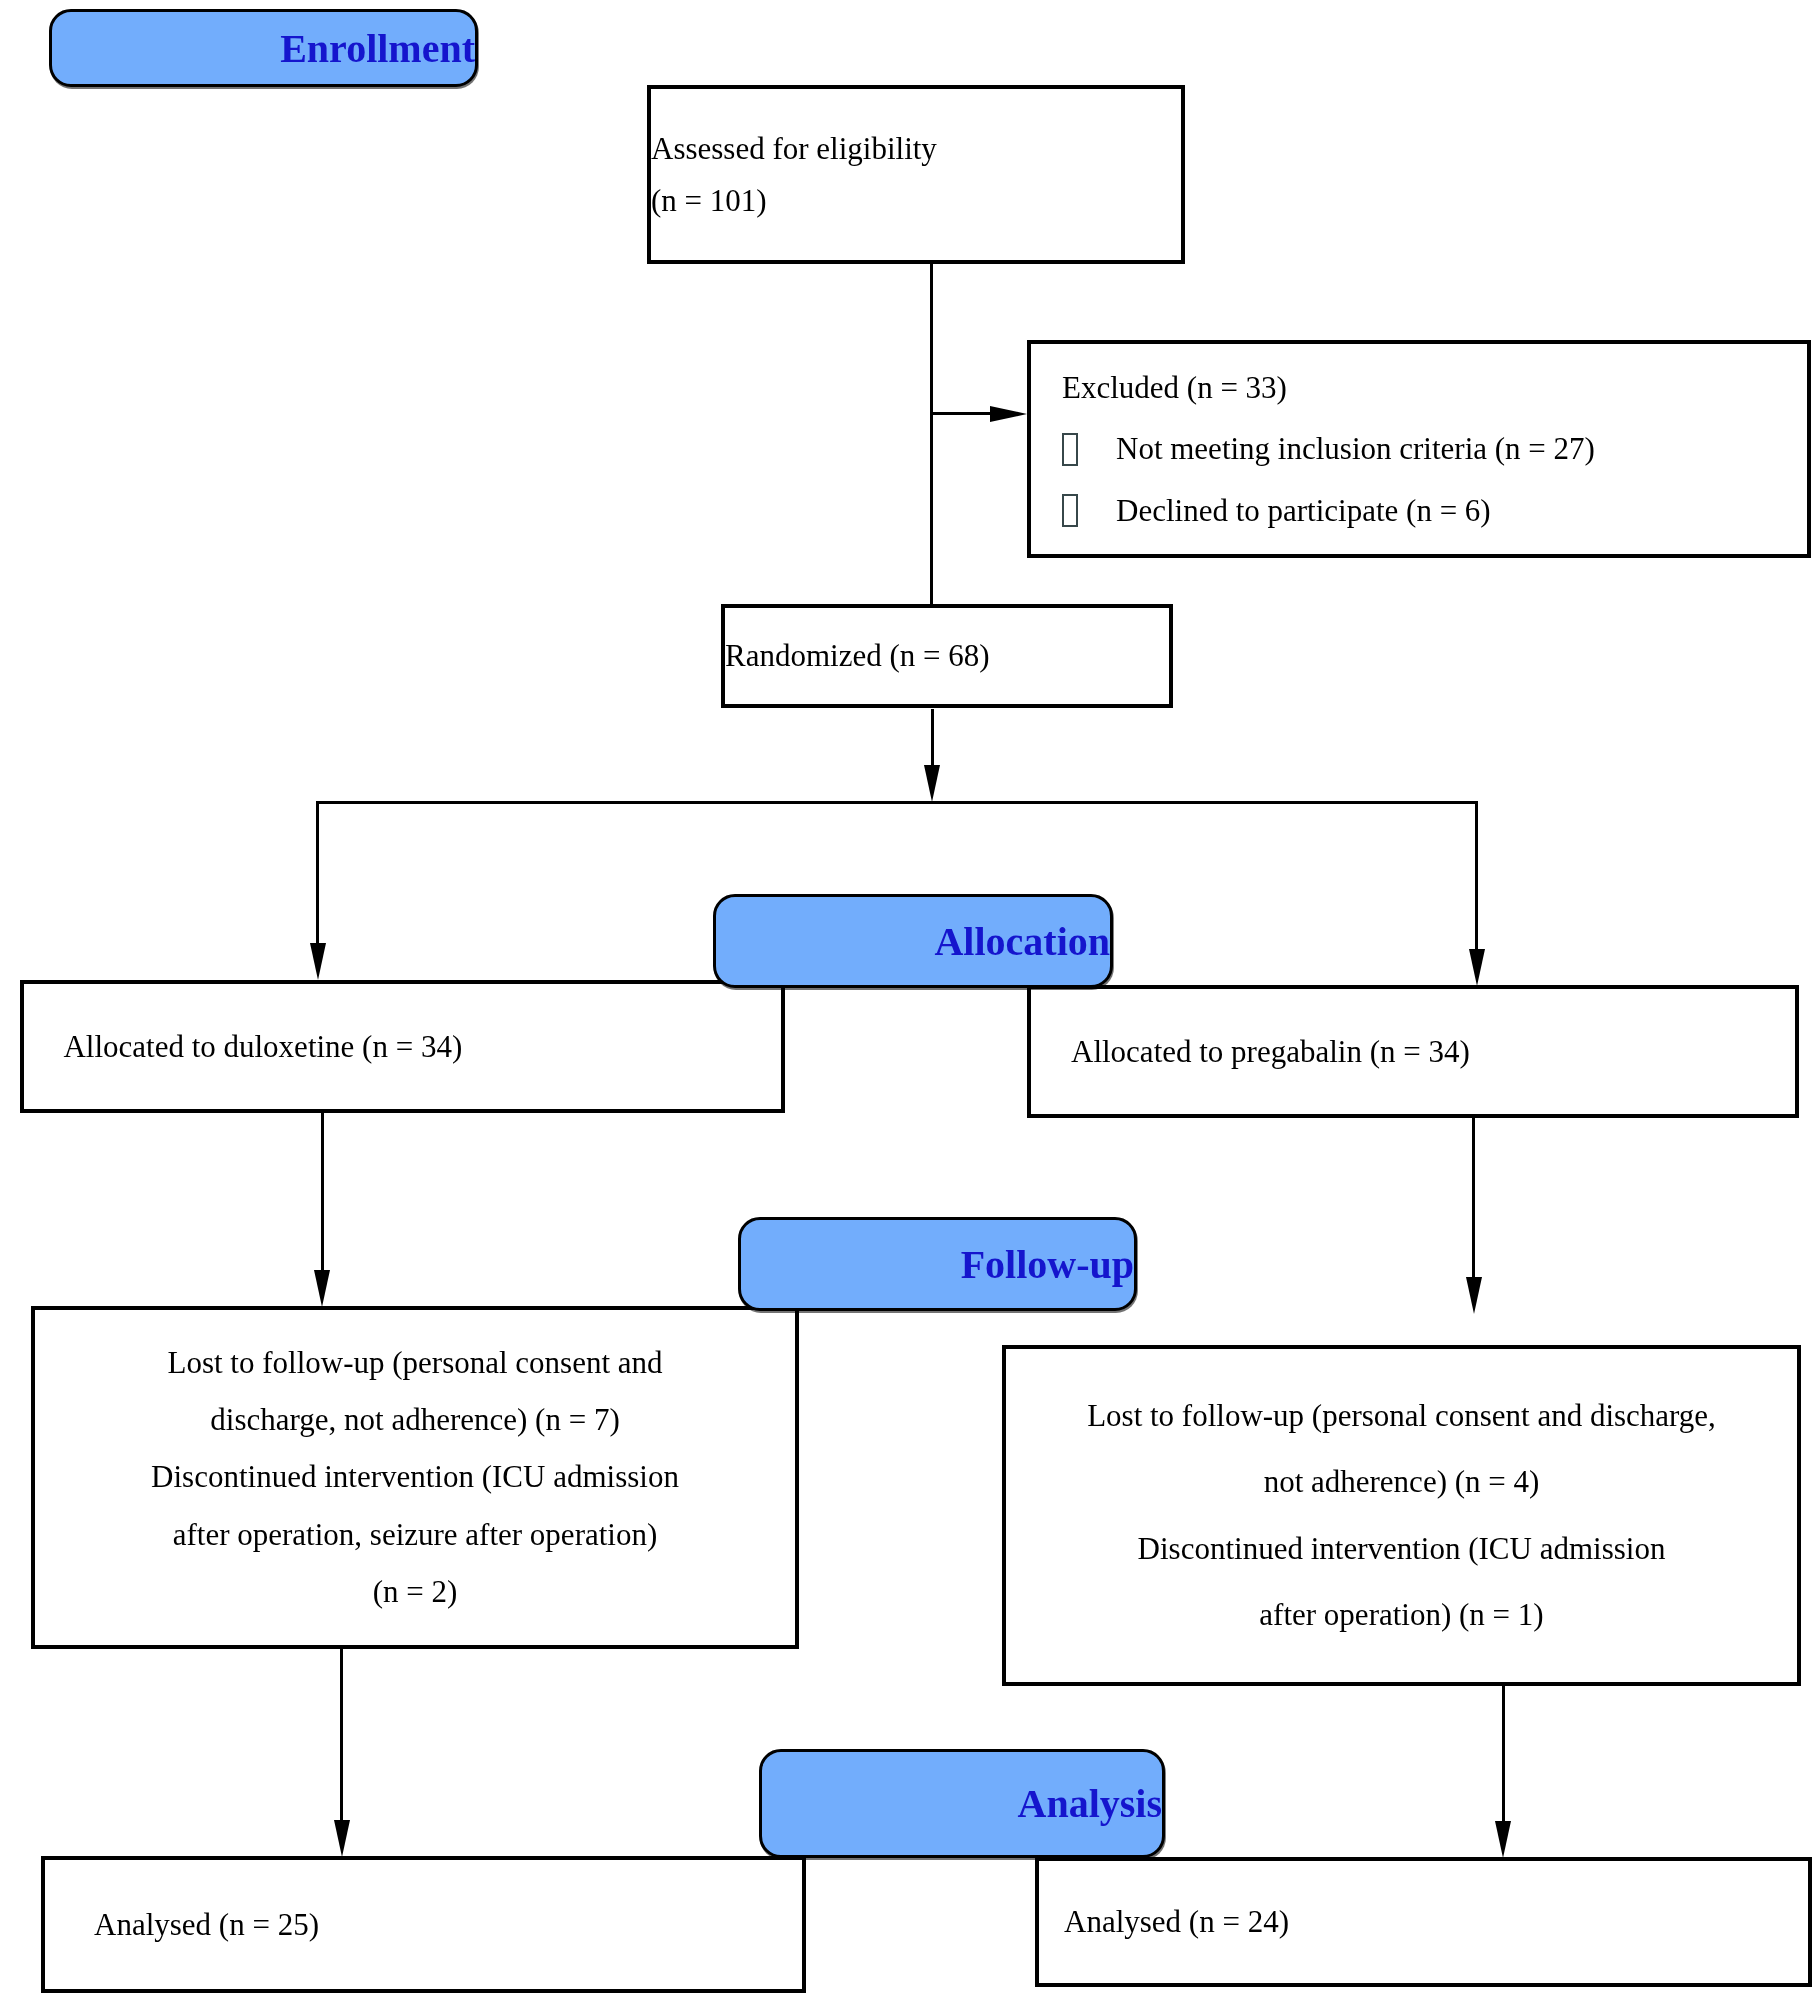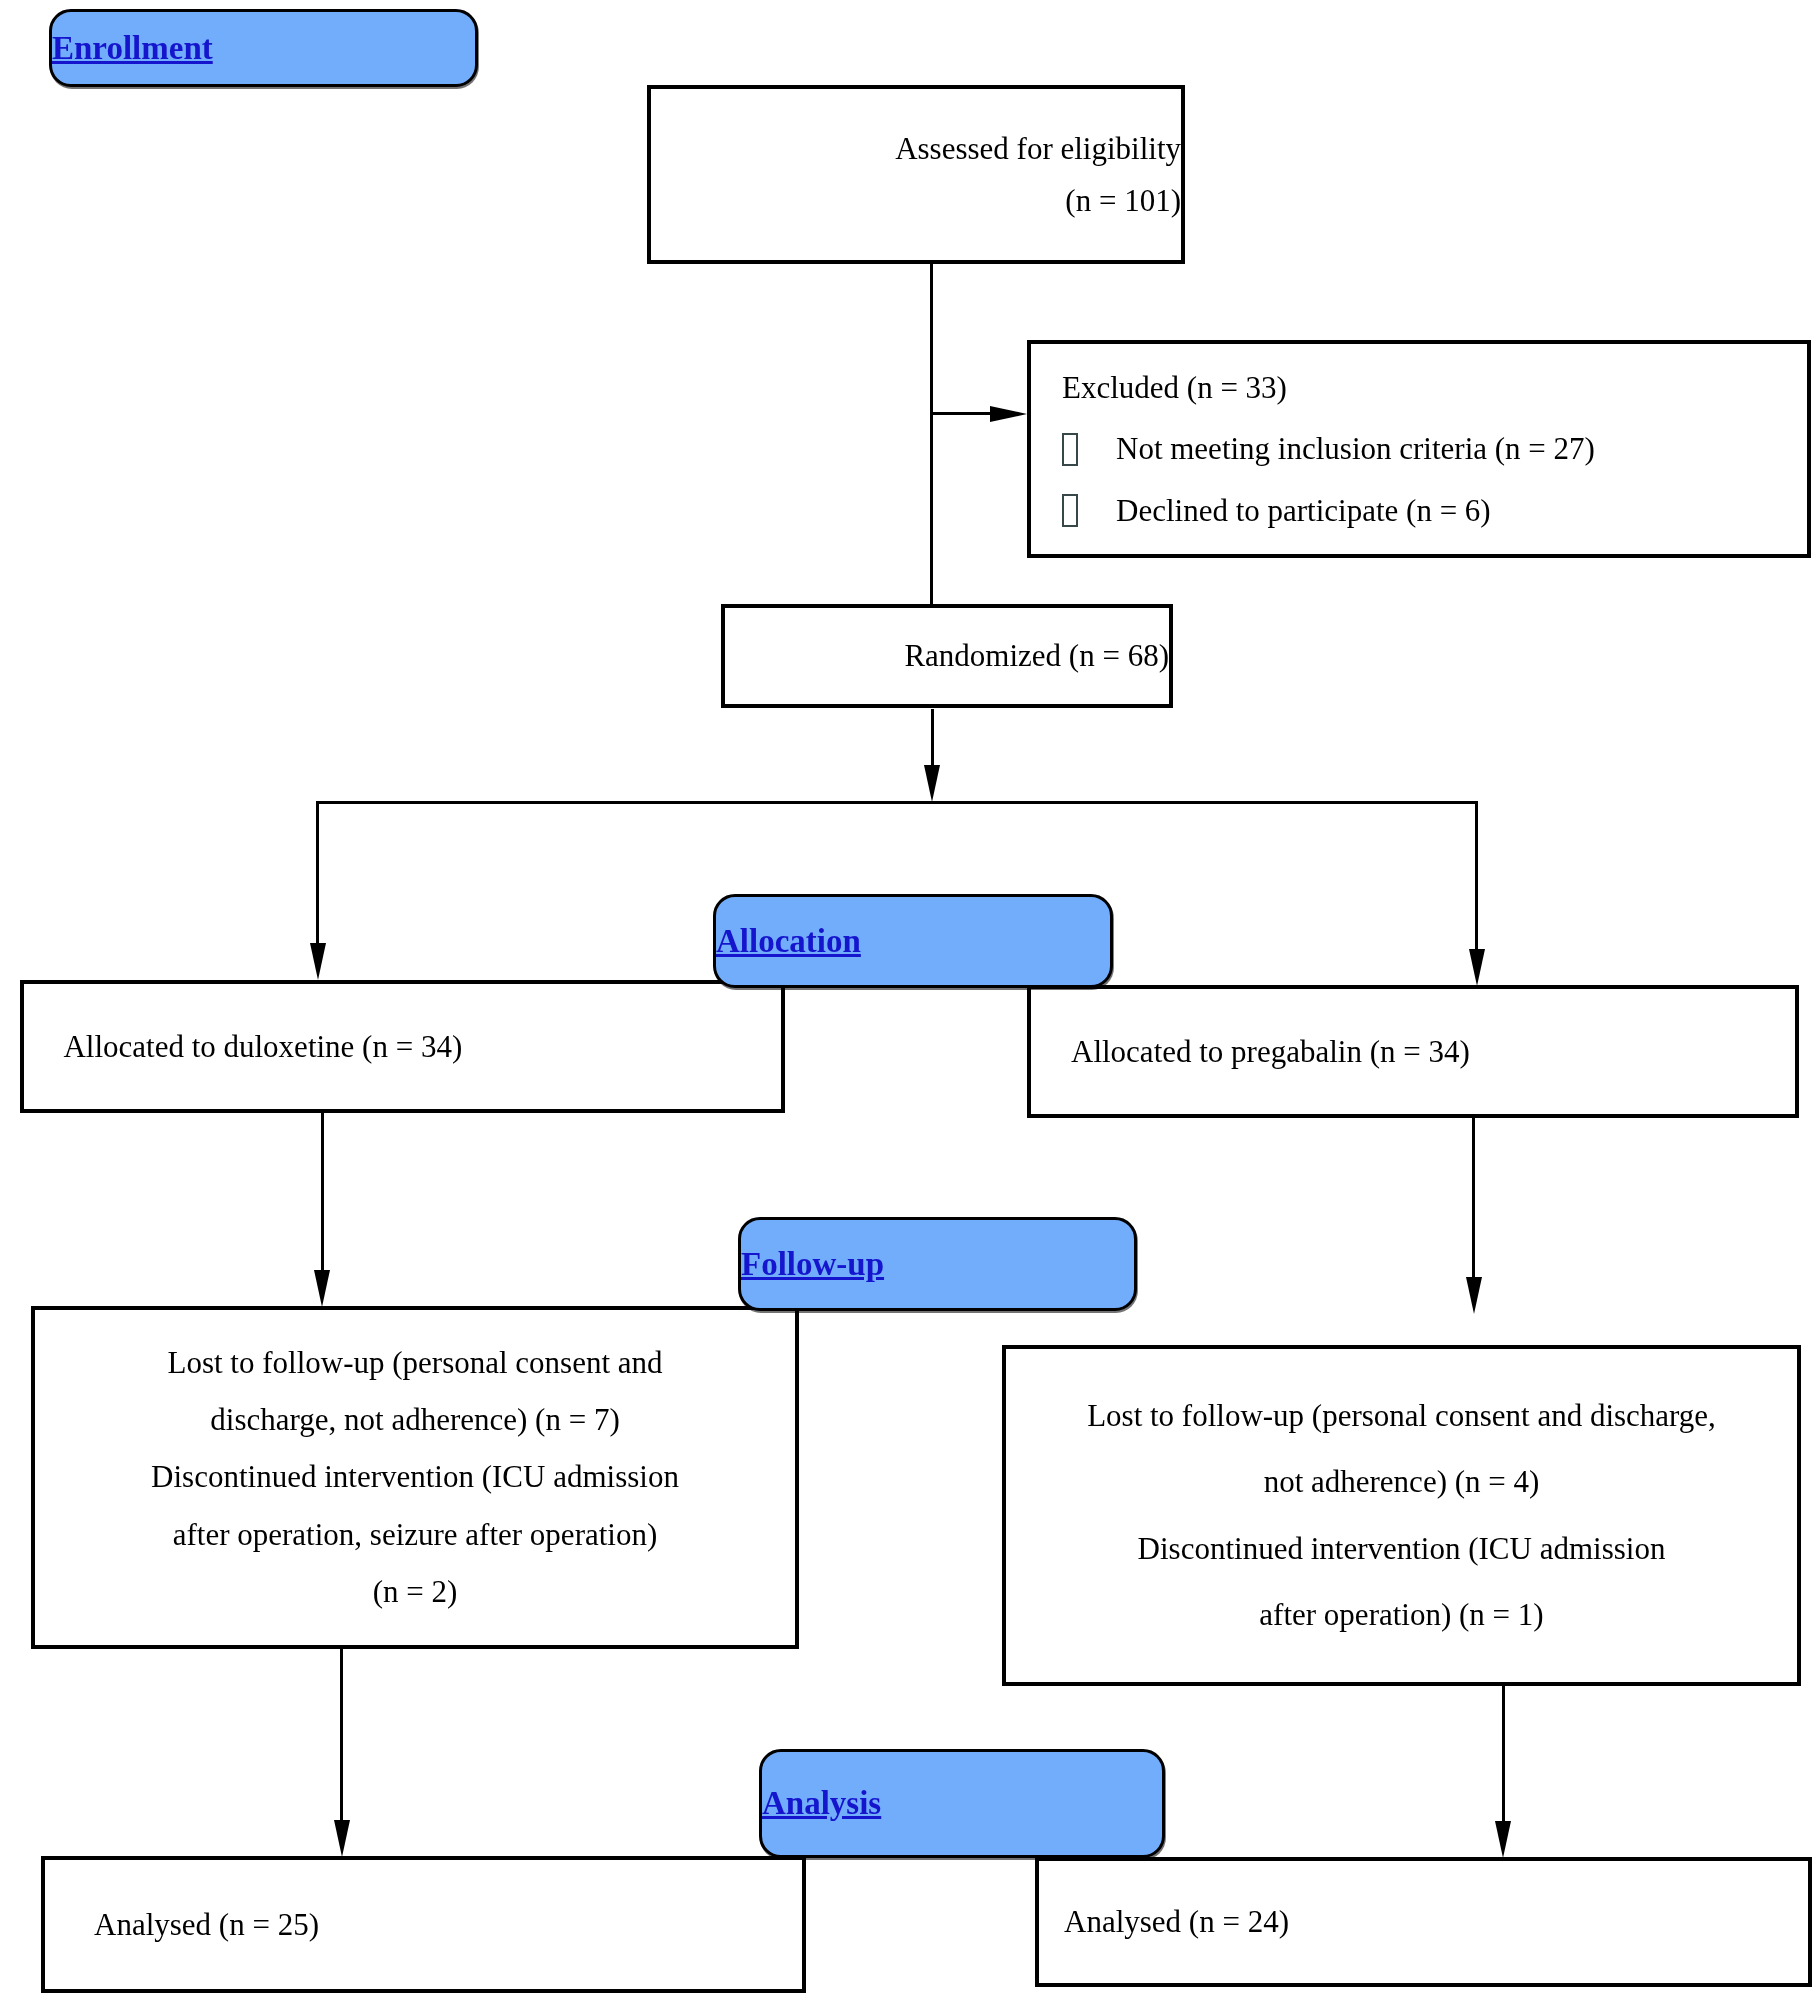--- a/index.html
+++ b/index.html
@@ -12,29 +12,28 @@
     margin:0;padding:0;background:#fff;
     font-family:"Liberation Serif","DejaVu Serif",serif;
   }
   #canvas{
     position:relative;width:1819px;height:2015px;background:#fff;overflow:hidden;
   }
   .box{
     position:absolute;background:var(--box-bg);border:4.2px solid var(--line);
     box-sizing:border-box;color:#000;font-size:31px;z-index:3;
   }
-  .box.center{display:flex;flex-direction:column;justify-content:center;align-items:flex-end;text-align:center;}
+  .box.center{display:flex;flex-direction:column;justify-content:center;align-items:flex-start;text-align:center;}
   .box.vcenter{display:flex;align-items:center;justify-content:flex-start;}
   .badge{
     position:absolute;background:var(--badge-fill);border:3.7px solid var(--line);
-    border-radius:22px;display:flex;align-items:center;justify-content:flex-start;
-    font-weight:bold;font-size:33px;color:var(--badge-text);
+    border-radius:22px;display:flex;align-items:center;justify-content:flex-end;
+    font-weight:bold;font-size:40px;color:var(--badge-text);
     box-sizing:border-box;z-index:6;
     box-shadow:0.9px 1.9px 0 rgba(0,0,0,0.55);
-    text-decoration:underline;
   }
   .vline,.hline{position:absolute;background:var(--line);z-index:1;}
   .arrow-down{
     position:absolute;width:0;height:0;z-index:2;
     border-left:8px solid transparent;border-right:8px solid transparent;
     border-top:37px solid var(--line);
   }
   .arrow-right{
     position:absolute;width:0;height:0;z-index:2;
     border-top:8px solid transparent;border-bottom:8px solid transparent;

